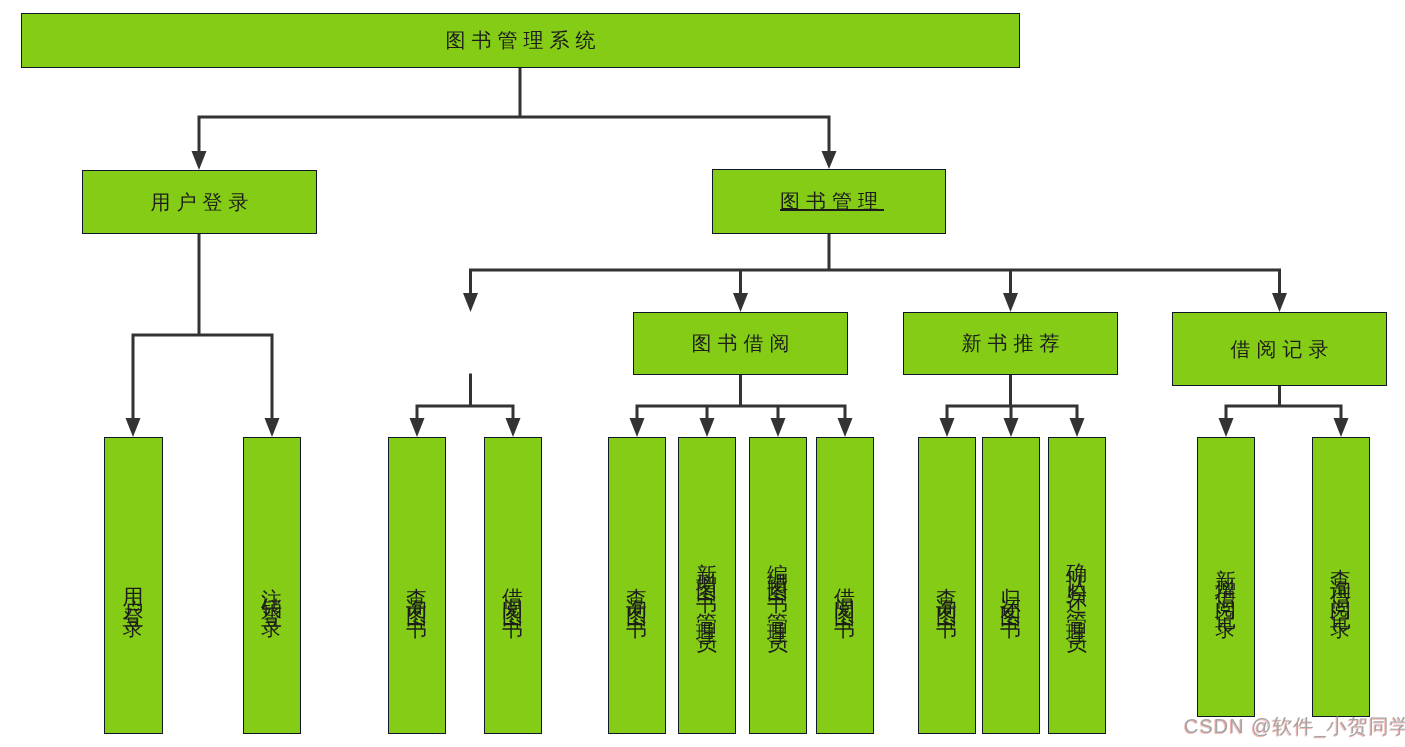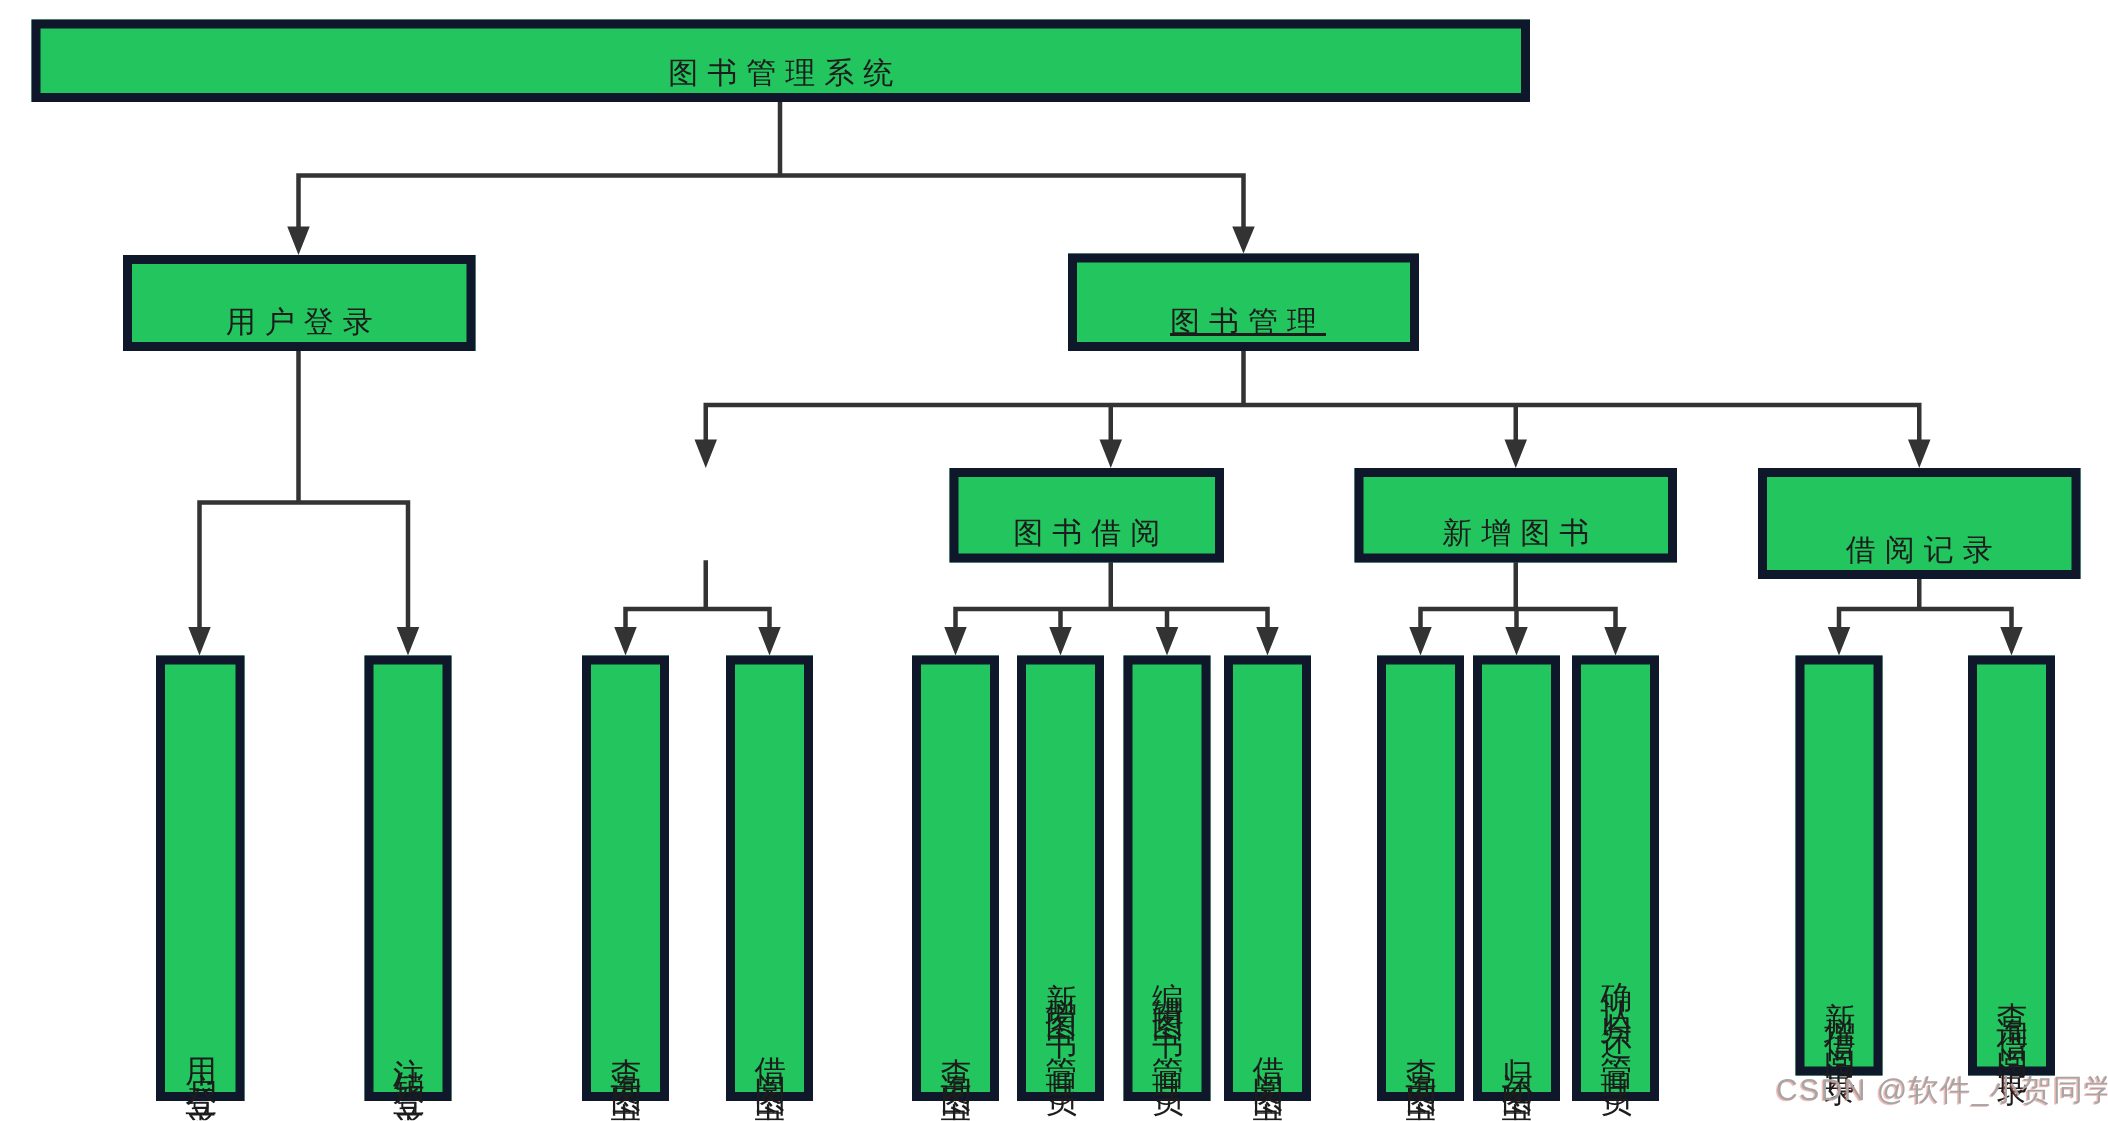--- a/index.html
+++ b/index.html
@@ -13,24 +13,24 @@
     overflow: hidden;
   }
   .connectors {
     position: absolute;
     left: 0; top: 0;
     width: 1405px; height: 747px;
     z-index: 1;
   }
   .node {
     position: absolute;
-    background: #22c55e;
-    border: 6px solid #0f172a;
+    background: #84cc16;
+    border: 1px solid #0f172a;
     display: flex;
-    align-items: flex-end;
+    align-items: center;
     justify-content: center;
     color: #1c1c1c;
     z-index: 2;
   }
   .node.h .label {
     font-size: 20px;
     letter-spacing: 6px;
     padding-left: 6px;   
     white-space: nowrap;
   }
@@ -103,25 +103,25 @@
     <span class="label">图书管理系统</span>
   </div>
 
   <div class="node h" style="left:82px; top:170px; width:235px; height:64px;">
     <span class="label">用户登录</span>
   </div>
   <div class="node h" style="left:712px; top:169px; width:234px; height:65px;text-decoration:underline;">
     <span class="label">图书管理</span>
   </div>
 
-  <div class="node h" style="left:633px; top:312px; width:183px; height:63px;">
+  <div class="node h" style="left:633px; top:312px; width:215px; height:63px;">
     <span class="label">图书借阅</span>
   </div>
   <div class="node h" style="left:903px; top:312px; width:215px; height:63px;">
-    <span class="label">新增图书</span>
+    <span class="label">新书推荐</span>
   </div>
   <div class="node h" style="left:1172px; top:312px; width:215px; height:74px;">
     <span class="label">借阅记录</span>
   </div>
 
   <div class="node v" style="left:104px; top:437px; width:59px; height:297px;">
     <span class="label">用户登录</span>
   </div>
   <div class="node v" style="left:243px; top:437px; width:58px; height:297px;">
     <span class="label">注销登录</span>

